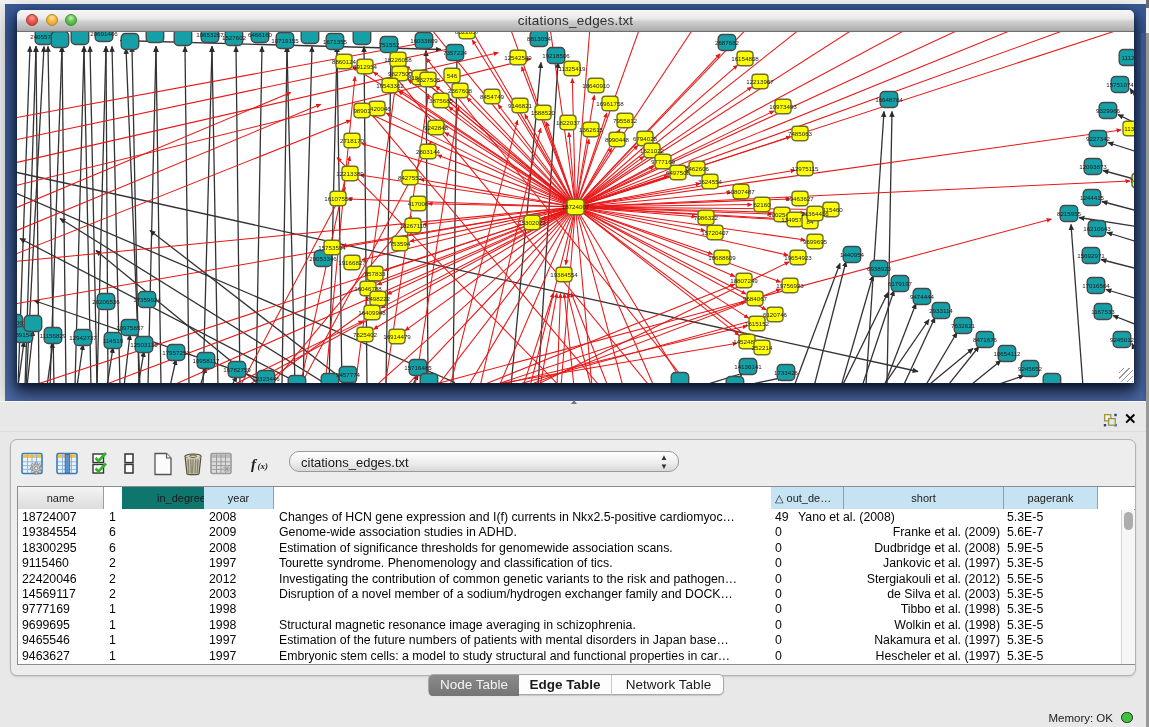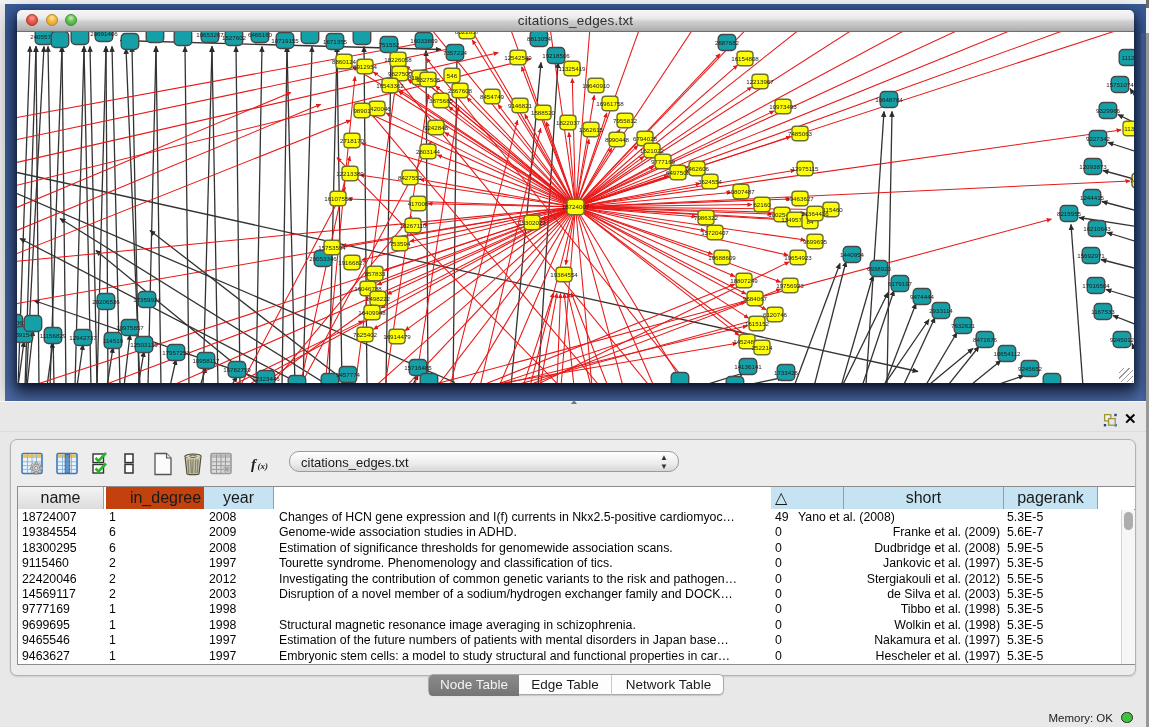--- a/index.html
+++ b/index.html
@@ -32,32 +32,32 @@
 #closex { position:absolute; left:1124px; top:8px; font-size:15px; font-weight:bold; color:#000; }
 #container { position:absolute; left:10px; top:37px; width:1126px; height:237px; background:#ededed;
   border:1px solid #b2b2b2; border-radius:7px; box-shadow:0 1px 2px rgba(0,0,0,0.12); }
 .ticon { position:absolute; top:12px; }
 #combo { position:absolute; left:278px; top:10.5px; width:390px; height:21px; border:1px solid #9a9a9a; border-radius:10px;
   background:linear-gradient(#ffffff,#ececec 60%,#d8d8d8); }
 #combo span { position:absolute; left:11px; top:3px; font-size:13px; color:#1a1a1a; }
 #combo .arr { position:absolute; right:10px; top:1px; font-size:8px; color:#333; line-height:9px; text-align:center; }
 #table { position:absolute; left:6px; top:46px; width:1118px; height:179px; background:#fff; border:1px solid #8c8c8c; }
 #thead { position:absolute; left:0; top:0; width:1116px; height:22px; }
-.hc { position:absolute; top:0; height:22px; border-right:1px solid #9c9c9c; font-size:16px; color:#1a1a1a;
+.hc { position:absolute; top:0; height:22px; border-right:1px solid #9c9c9c; font-size:11px; color:#1a1a1a;
   text-align:center; line-height:22px; overflow:hidden; }
 #tbody { position:absolute; left:0; top:23px; width:1116px; }
 .tr { position:relative; width:1116px; height:15.4px; }
 .td { position:absolute; top:0; height:15.4px; font-size:12.3px; color:#050505; line-height:15.2px; white-space:nowrap; overflow:hidden; }
 #vscroll { position:absolute; left:1103px; top:23px; width:14px; height:154px; background:#f6f6f6; border-left:1px solid #d5d5d5; }
 #vthumb { position:absolute; left:2px; top:2px; width:9px; height:18px; background:#adadad; border-radius:5px; }
 #tabs { position:absolute; left:428px; top:272px; width:296px; height:20.5px; border:1px solid #a9a9a9; border-radius:5px;
   background:#fdfdfd; box-shadow:0 1px 1px rgba(0,0,0,0.15); }
 .tab { position:absolute; top:0; height:20.5px; font-size:13.5px; line-height:20px; text-align:center; color:#1c1c1c; }
 #tab1 { left:0; width:90px; background:linear-gradient(#8a8a8a,#757575); color:#f4f4f4; border-radius:4px 0 0 4px; }
-#tab2 { left:90px; width:92px; }
+#tab2 { left:90px; width:92px;font-weight:bold; }
 #tab3 { left:182px; width:114px; border-left:1px solid #c9c9c9; }
 #mem { position:absolute; right:36px; top:310px; font-size:11.5px; color:#222; }
 #memdot { position:absolute; left:1121px; top:309.5px; width:11.5px; height:11.5px; border-radius:50%;
   background:#3ec43c; border:1.2px solid #2a2a2a; }
 </style></head>
 <body>
 <div id="page">
   <div id="blue"></div>
   <div id="topstrip"></div>
   <div id="leftstrip"></div>
@@ -681,21 +681,21 @@
             <text x="1" y="14" font-family="Liberation Serif, serif" font-style="italic" font-weight="bold" font-size="15" fill="#222">f</text>
             <text x="7.5" y="13.5" font-family="Liberation Serif, serif" font-style="italic" font-weight="bold" font-size="9" fill="#222">(x)</text>
           </svg></div>
       <div id="combo">
           <span>citations_edges.txt</span>
           <div class="arr">▲<br>▼</div>
         </div>
       <div id="table">
         <div id="thead">
             <div class="hc" style="left:0px;width:86px;background:linear-gradient(#f4f4f4,#dcdcdc)">name</div>
-            <div class="hc" style="left:88px;width:120px;background:#c2410c">in_degree</div>
+            <div class="hc" style="left:104px;width:120px;background:#0f766e">in_degree</div>
             <div class="hc" style="left:186px;width:70px;background:#c6e3f3">year</div>
             <div class="hc" style="left:753px;width:73px;background:#c6e3f3;text-align:left;padding-left:4px">△ out_de…</div>
             <div class="hc" style="left:826px;width:160px;background:#c6e3f3">short</div>
             <div class="hc" style="left:986px;width:94px;background:#c6e3f3">pagerank</div>
             <div class="hc" style="left:1080px;width:37px;background:#fff;border-right:none"></div>
           </div>
         <div id="tbody">
             <div class="tr">
               <div class="td" style="left:4px;width:95px">18724007</div>
               <div class="td" style="left:91px;width:95px">1</div>

